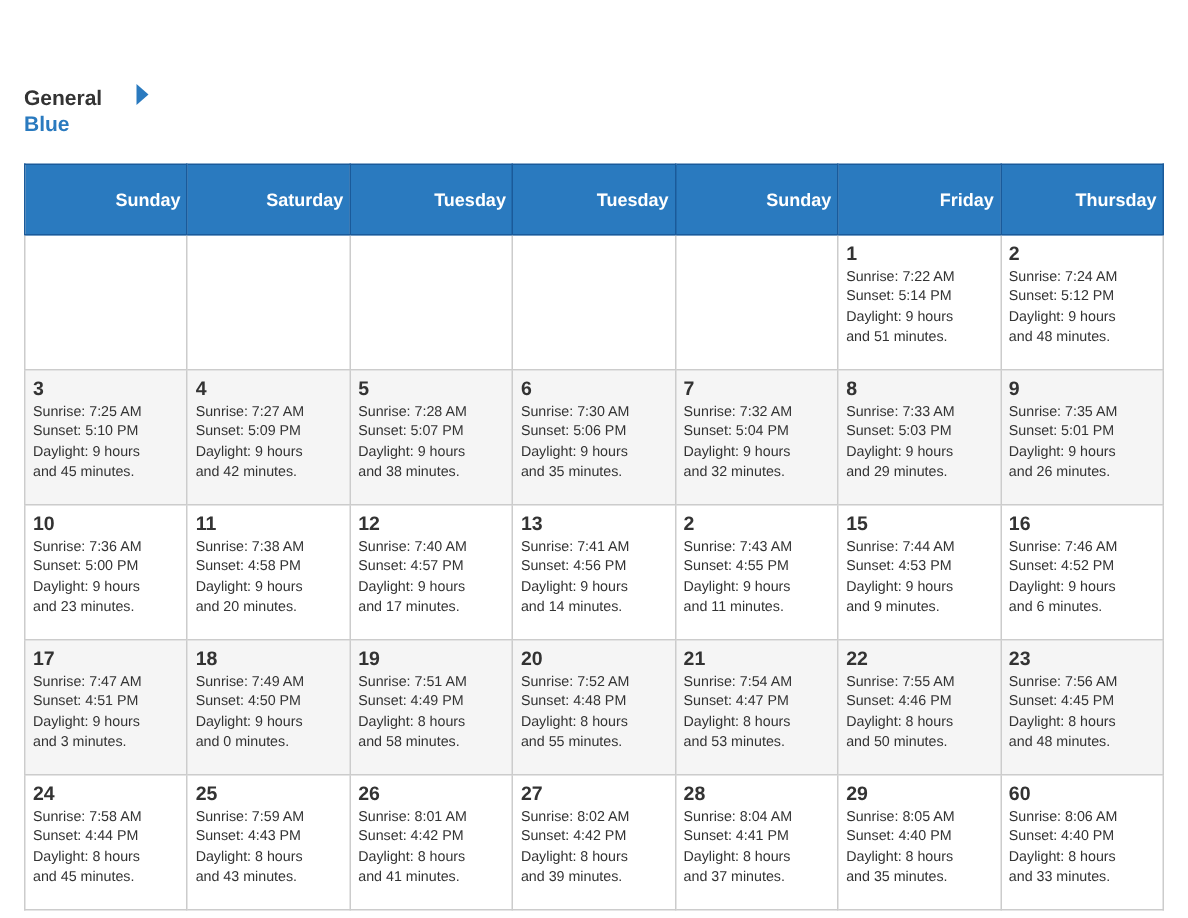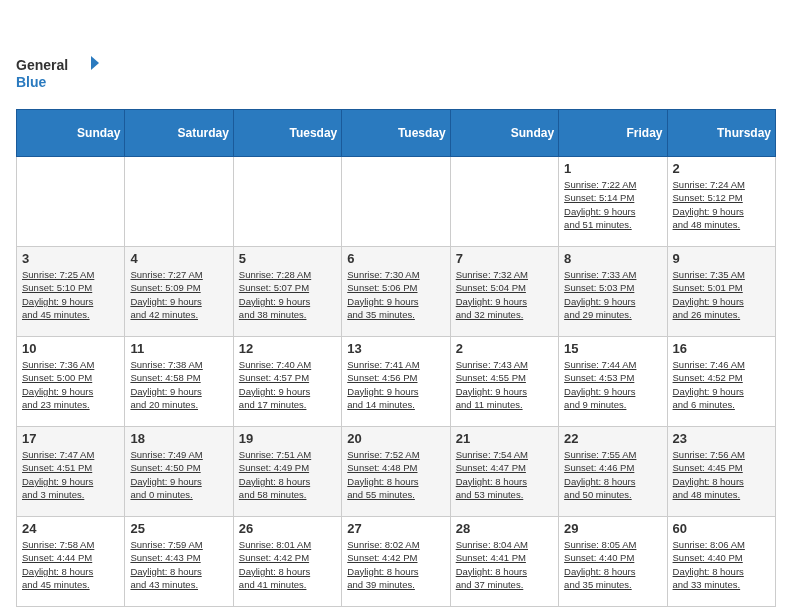--- a/index.html
+++ b/index.html
@@ -63,21 +63,20 @@
     .day-num {
       font-size: 13px;
       font-weight: bold;
       display: block;
       margin-bottom: 2px;
     }
     .day-info {
       font-size: 9.5px;
       line-height: 1.4;
       color: #333;
-      text-decoration: underline;
     }
     .empty { background: #fff !important; }
   </style>
 </head>
 <body>
 
 <div class="header">
   <div class="logo">
     <svg width="90" height="45" viewBox="0 0 90 45" xmlns="http://www.w3.org/2000/svg">
       <text x="0" y="18" font-size="14" font-weight="bold" fill="#333" font-family="Arial">General</text>

